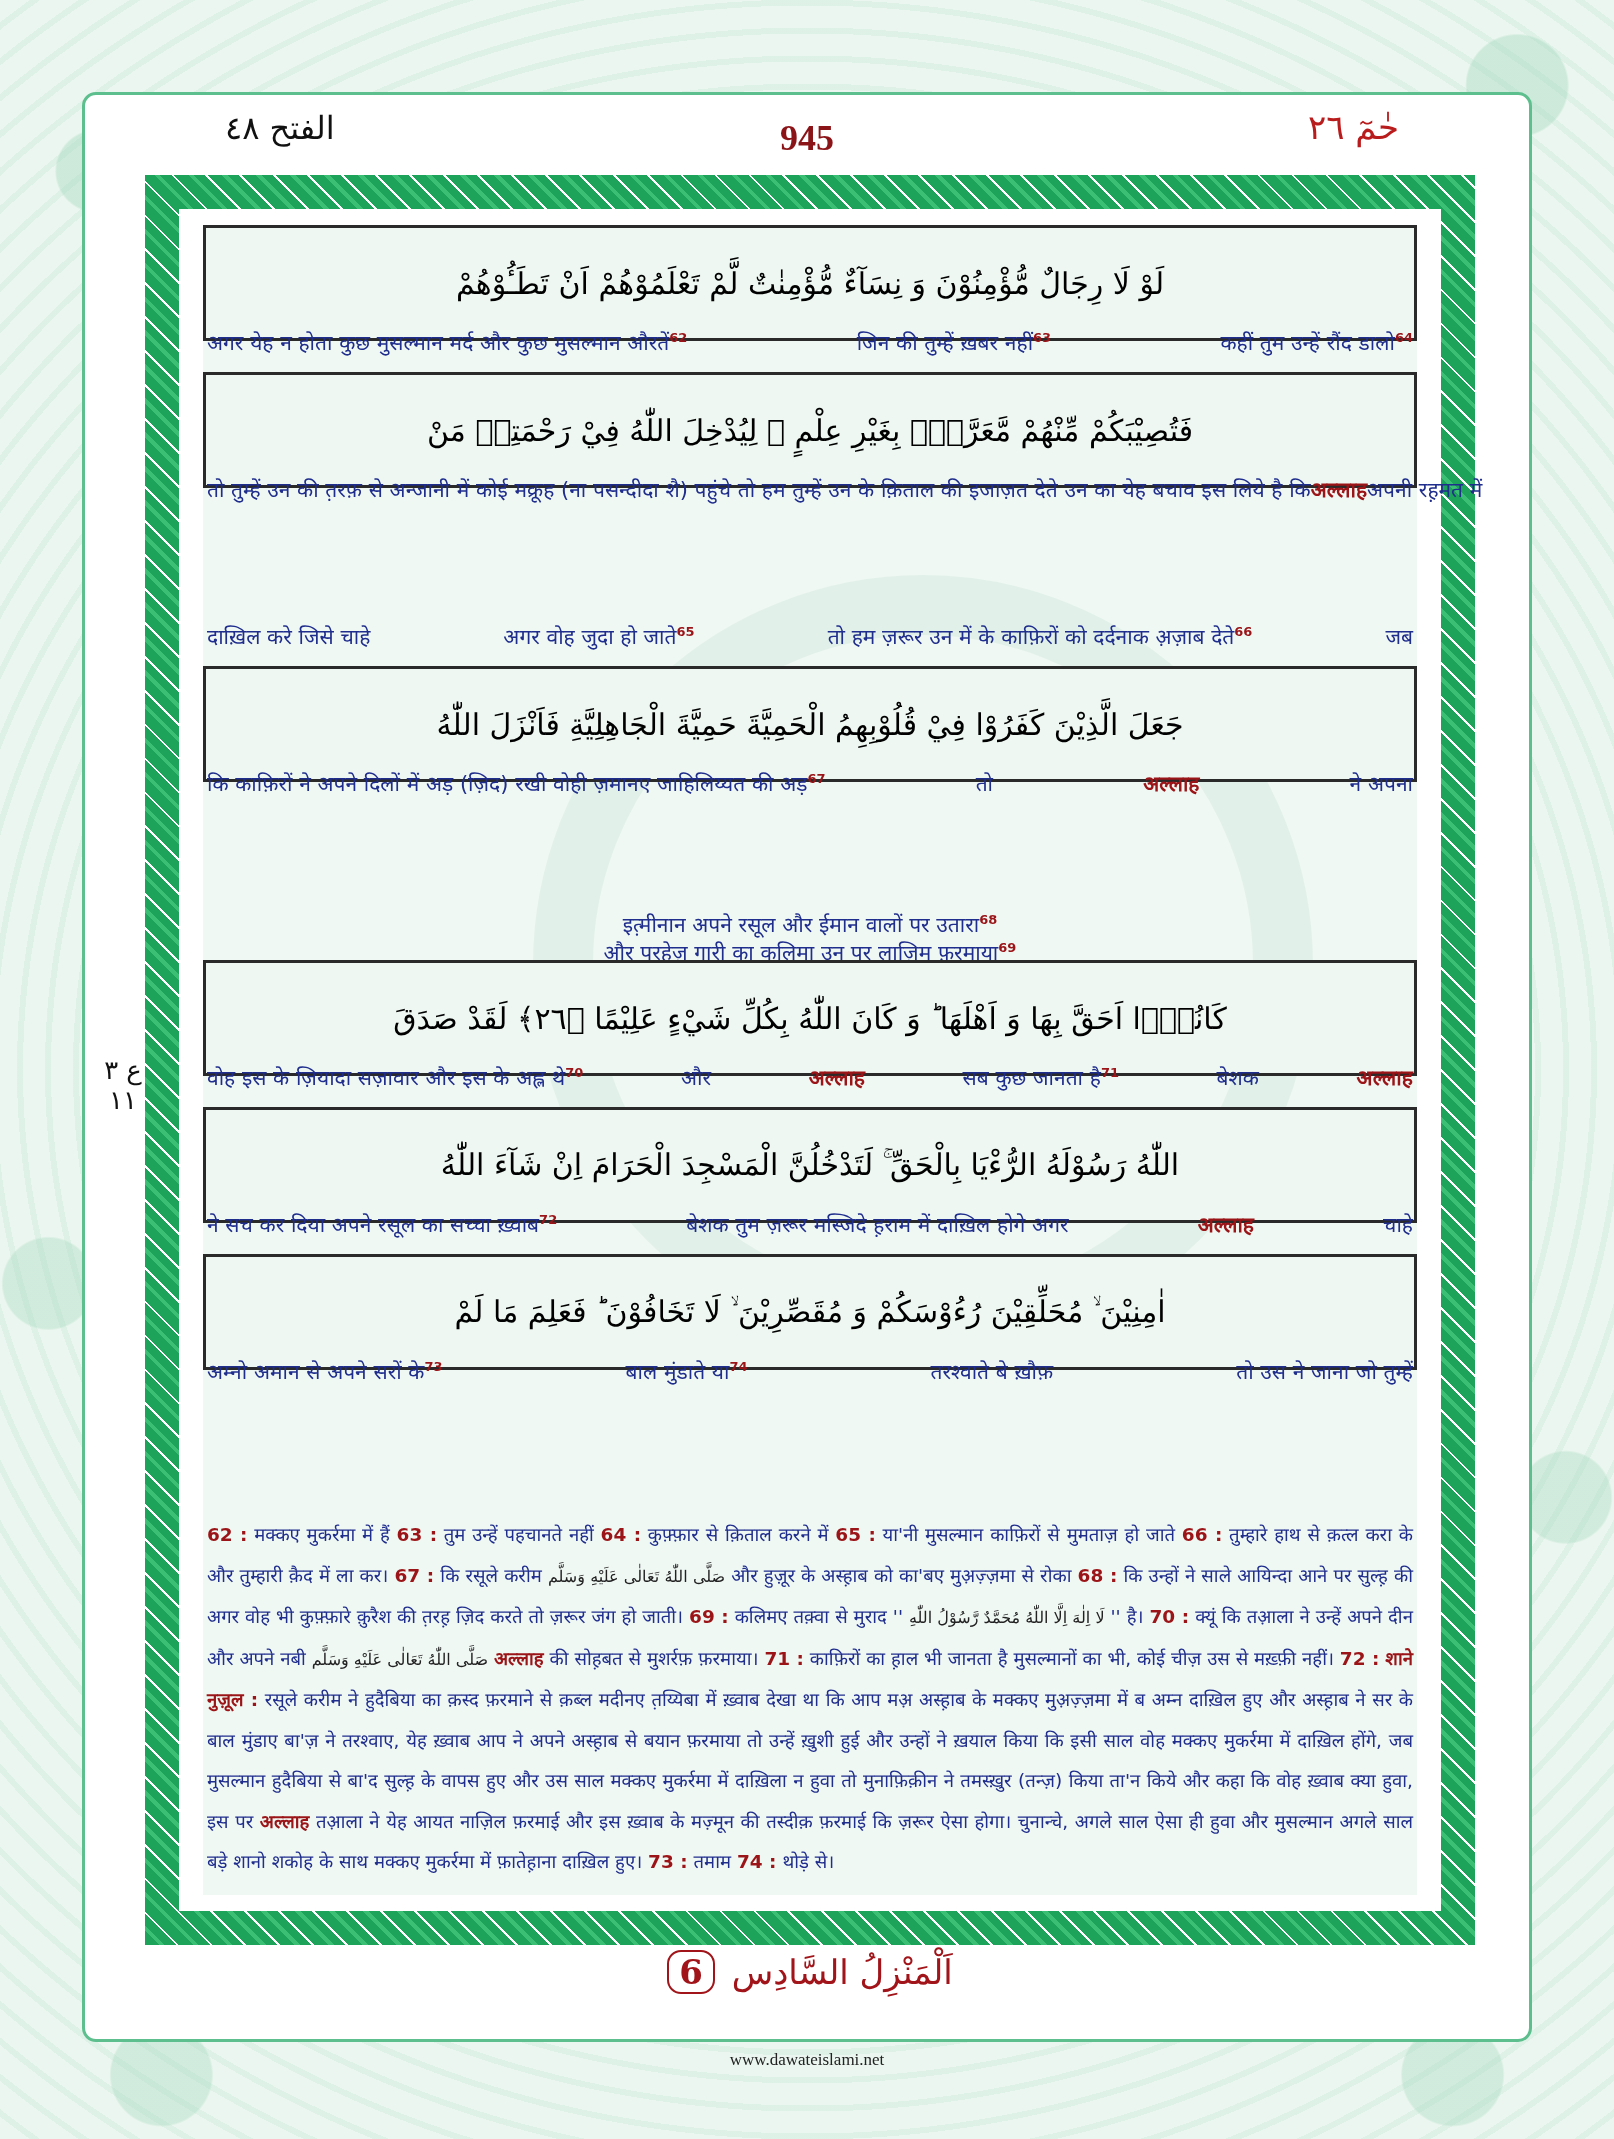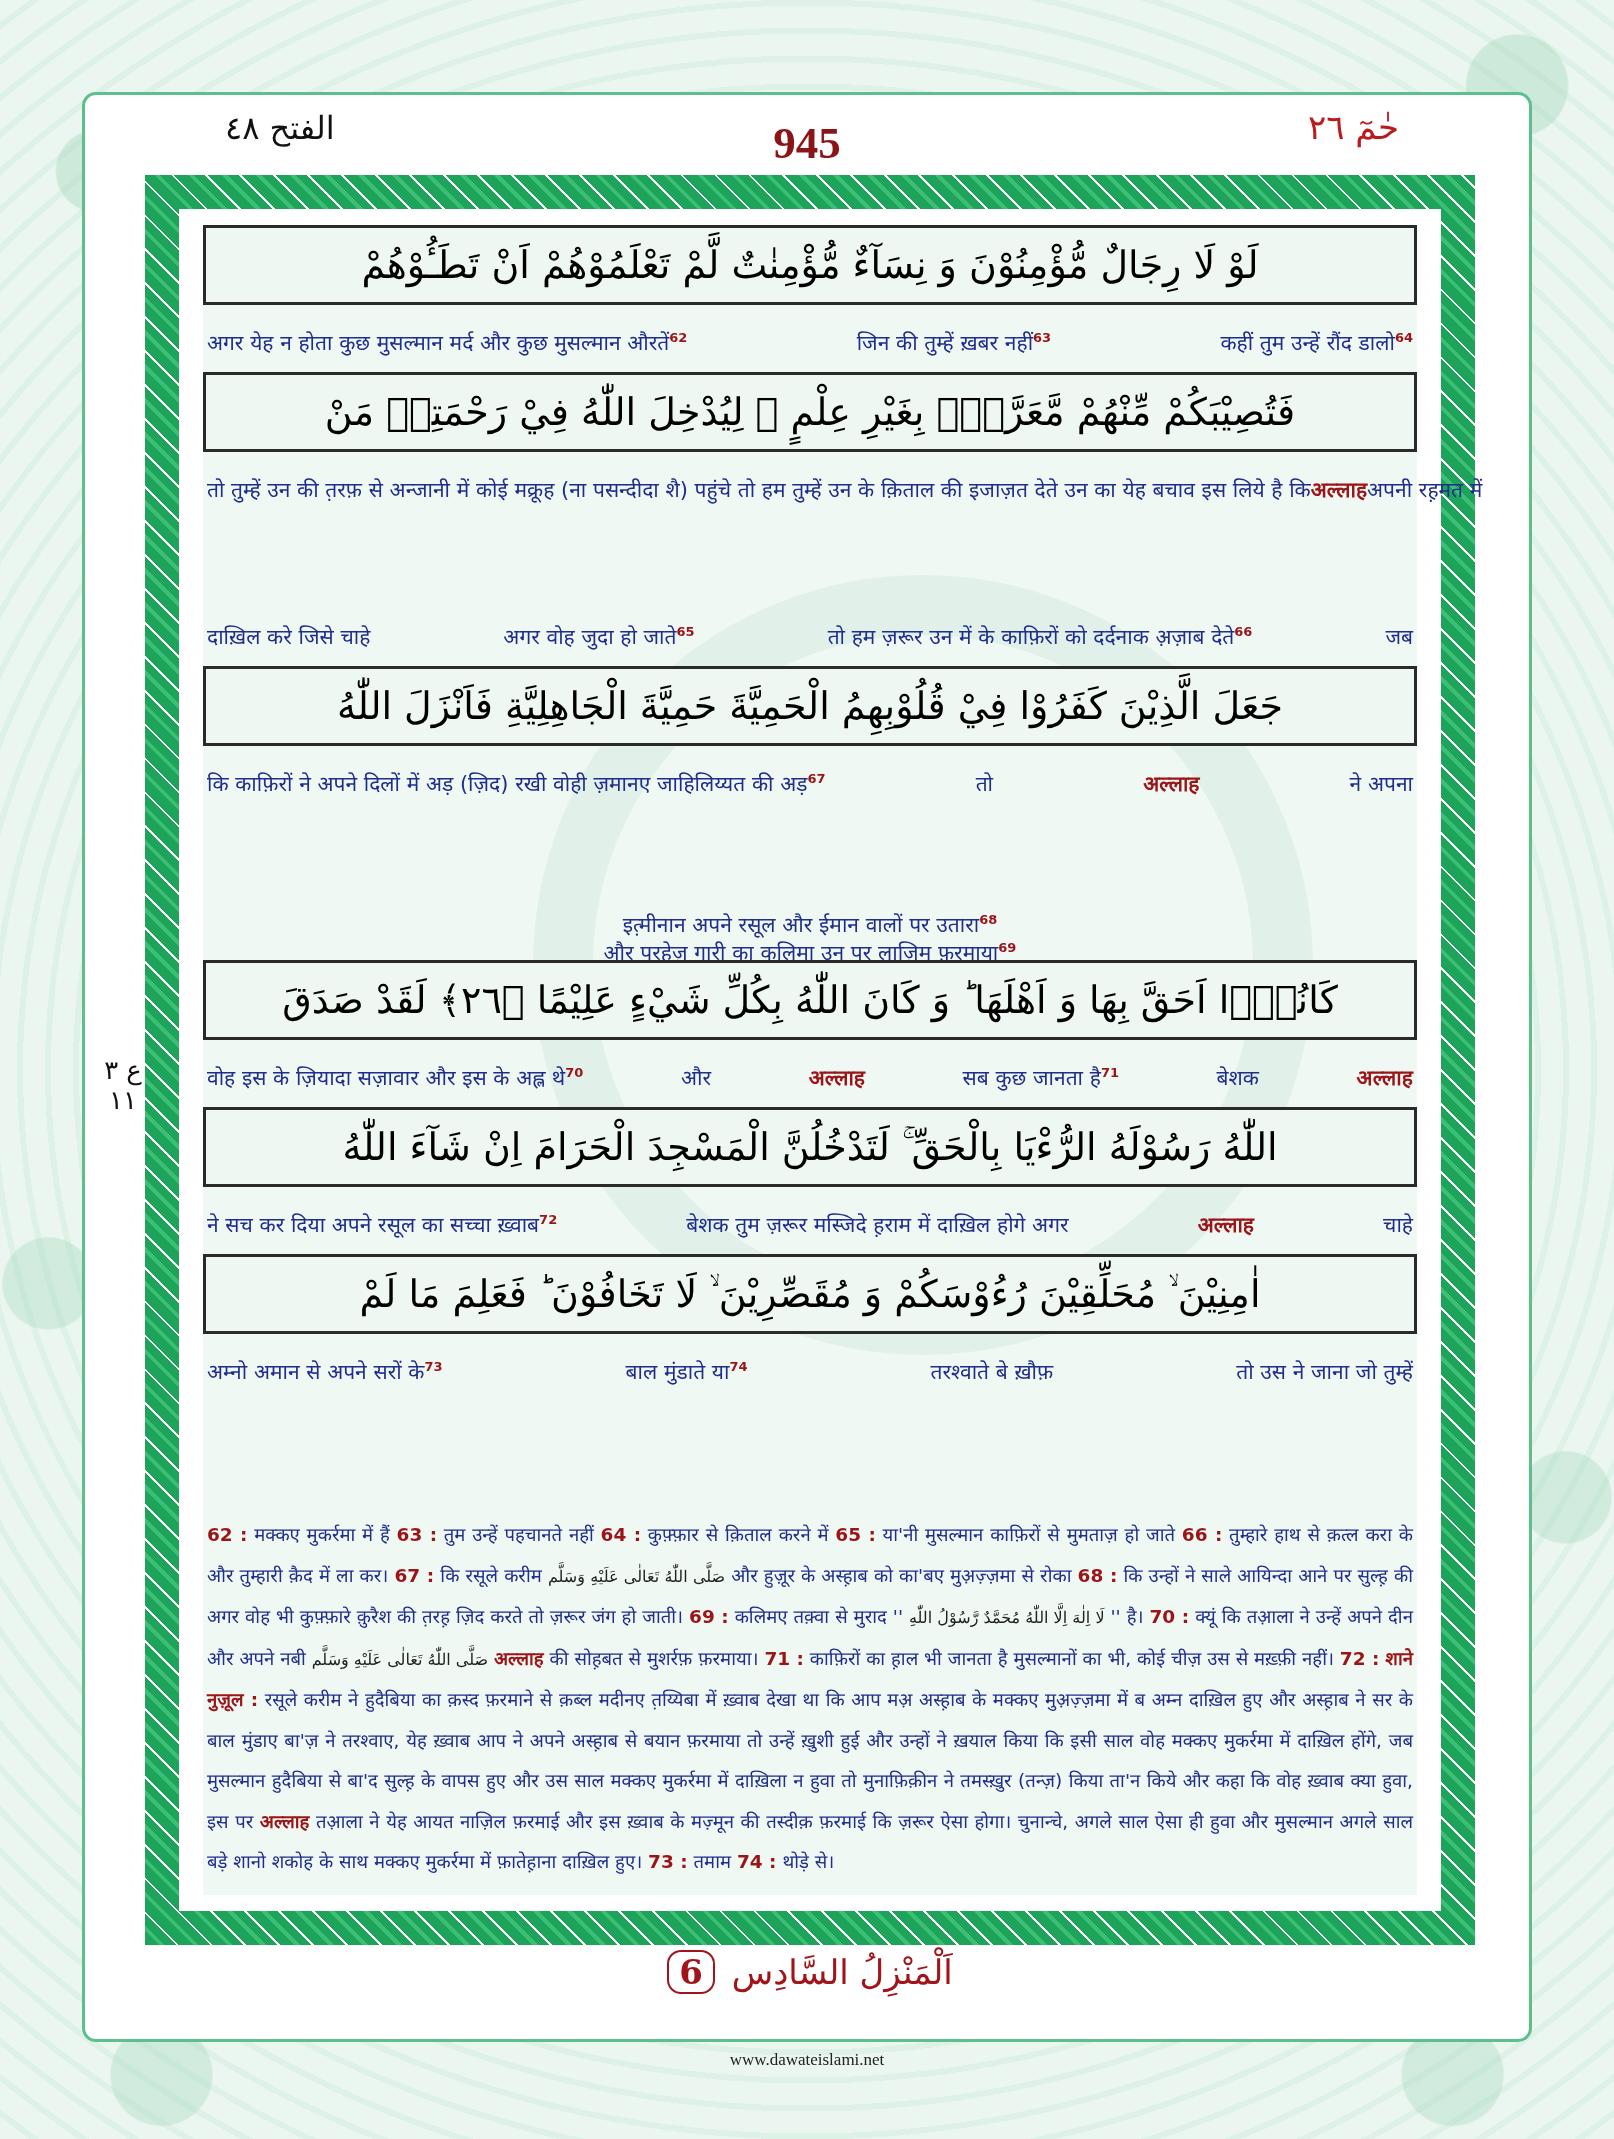--- a/index.html
+++ b/index.html
@@ -21,45 +21,45 @@
     position: absolute; left: 82px; top: 92px; width: 1450px; height: 1950px;
     background: #ffffff; border: 3px solid #5cbf8d; border-radius: 14px;
   }
   .hdr { position: absolute; top: 0; left: 0; right: 0; height: 80px; }
   .hdr .surah {
     position: absolute; left: 140px; top: 14px; font-family: "DejaVu Serif", serif;
     font-size: 32px; color: #111; direction: rtl;
   }
   .hdr .pageno {
     position: absolute; left: 0; right: 0; top: 22px; text-align: center;
-    font-family: "Liberation Serif", serif; font-weight: bold; font-size: 45px; color: #8b1418;
+    font-family: "Liberation Serif", serif; font-weight: bold; font-size: 36px; color: #8b1418;
   }
   .hdr .para {
     position: absolute; right: 130px; top: 12px; font-family: "DejaVu Serif", serif;
     font-size: 34px; color: #b91c1c; direction: rtl;
   }
   
   .frame {
     position: absolute; left: 60px; top: 80px; width: 1330px; height: 1770px;
     border: 34px solid #1ea45a;
     border-image: repeating-linear-gradient(45deg, #1ea45a 0 10px, #3bbf75 10px 14px, #1ea45a 14px 22px, #ffffff 22px 24px) 34;
   }
   .inner {
     position: absolute; left: 118px; top: 130px; width: 1214px; height: 1670px;
     background: #f0f8f4;
   }
   .watermark {
     position: absolute; left: 330px; top: 350px; width: 780px; height: 780px;
     border-radius: 50%; border: 60px solid rgba(120,200,160,0.12);
   }
   .verse-box {
-    position: absolute; left: 0; width: 1214px; height: 80px;
+    position: absolute; left: 0; width: 1214px; height: 116px;
     border: 3px solid #2a2a2a; background: #eef7f2;
     display: flex; align-items: center; justify-content: center;
-    font-family: "DejaVu Serif", serif; font-size: 38px; color: #000;
+    font-family: "DejaVu Serif", serif; font-size: 30px; color: #000;
     direction: rtl; white-space: nowrap; overflow: hidden;
   }
   .trans {
     position: absolute; left: 4px; width: 1206px; height: 40px;
     font-family: "DejaVu Sans", sans-serif; font-size: 21px; color: #1f2d8c;
     white-space: nowrap; display: flex; justify-content: space-between; align-items: center;
   }
   .trans sup { color: #9a1418; font-weight: bold; font-size: 13px; }
   .allah { color: #9b1417; font-weight: bold; }
   .notes {

